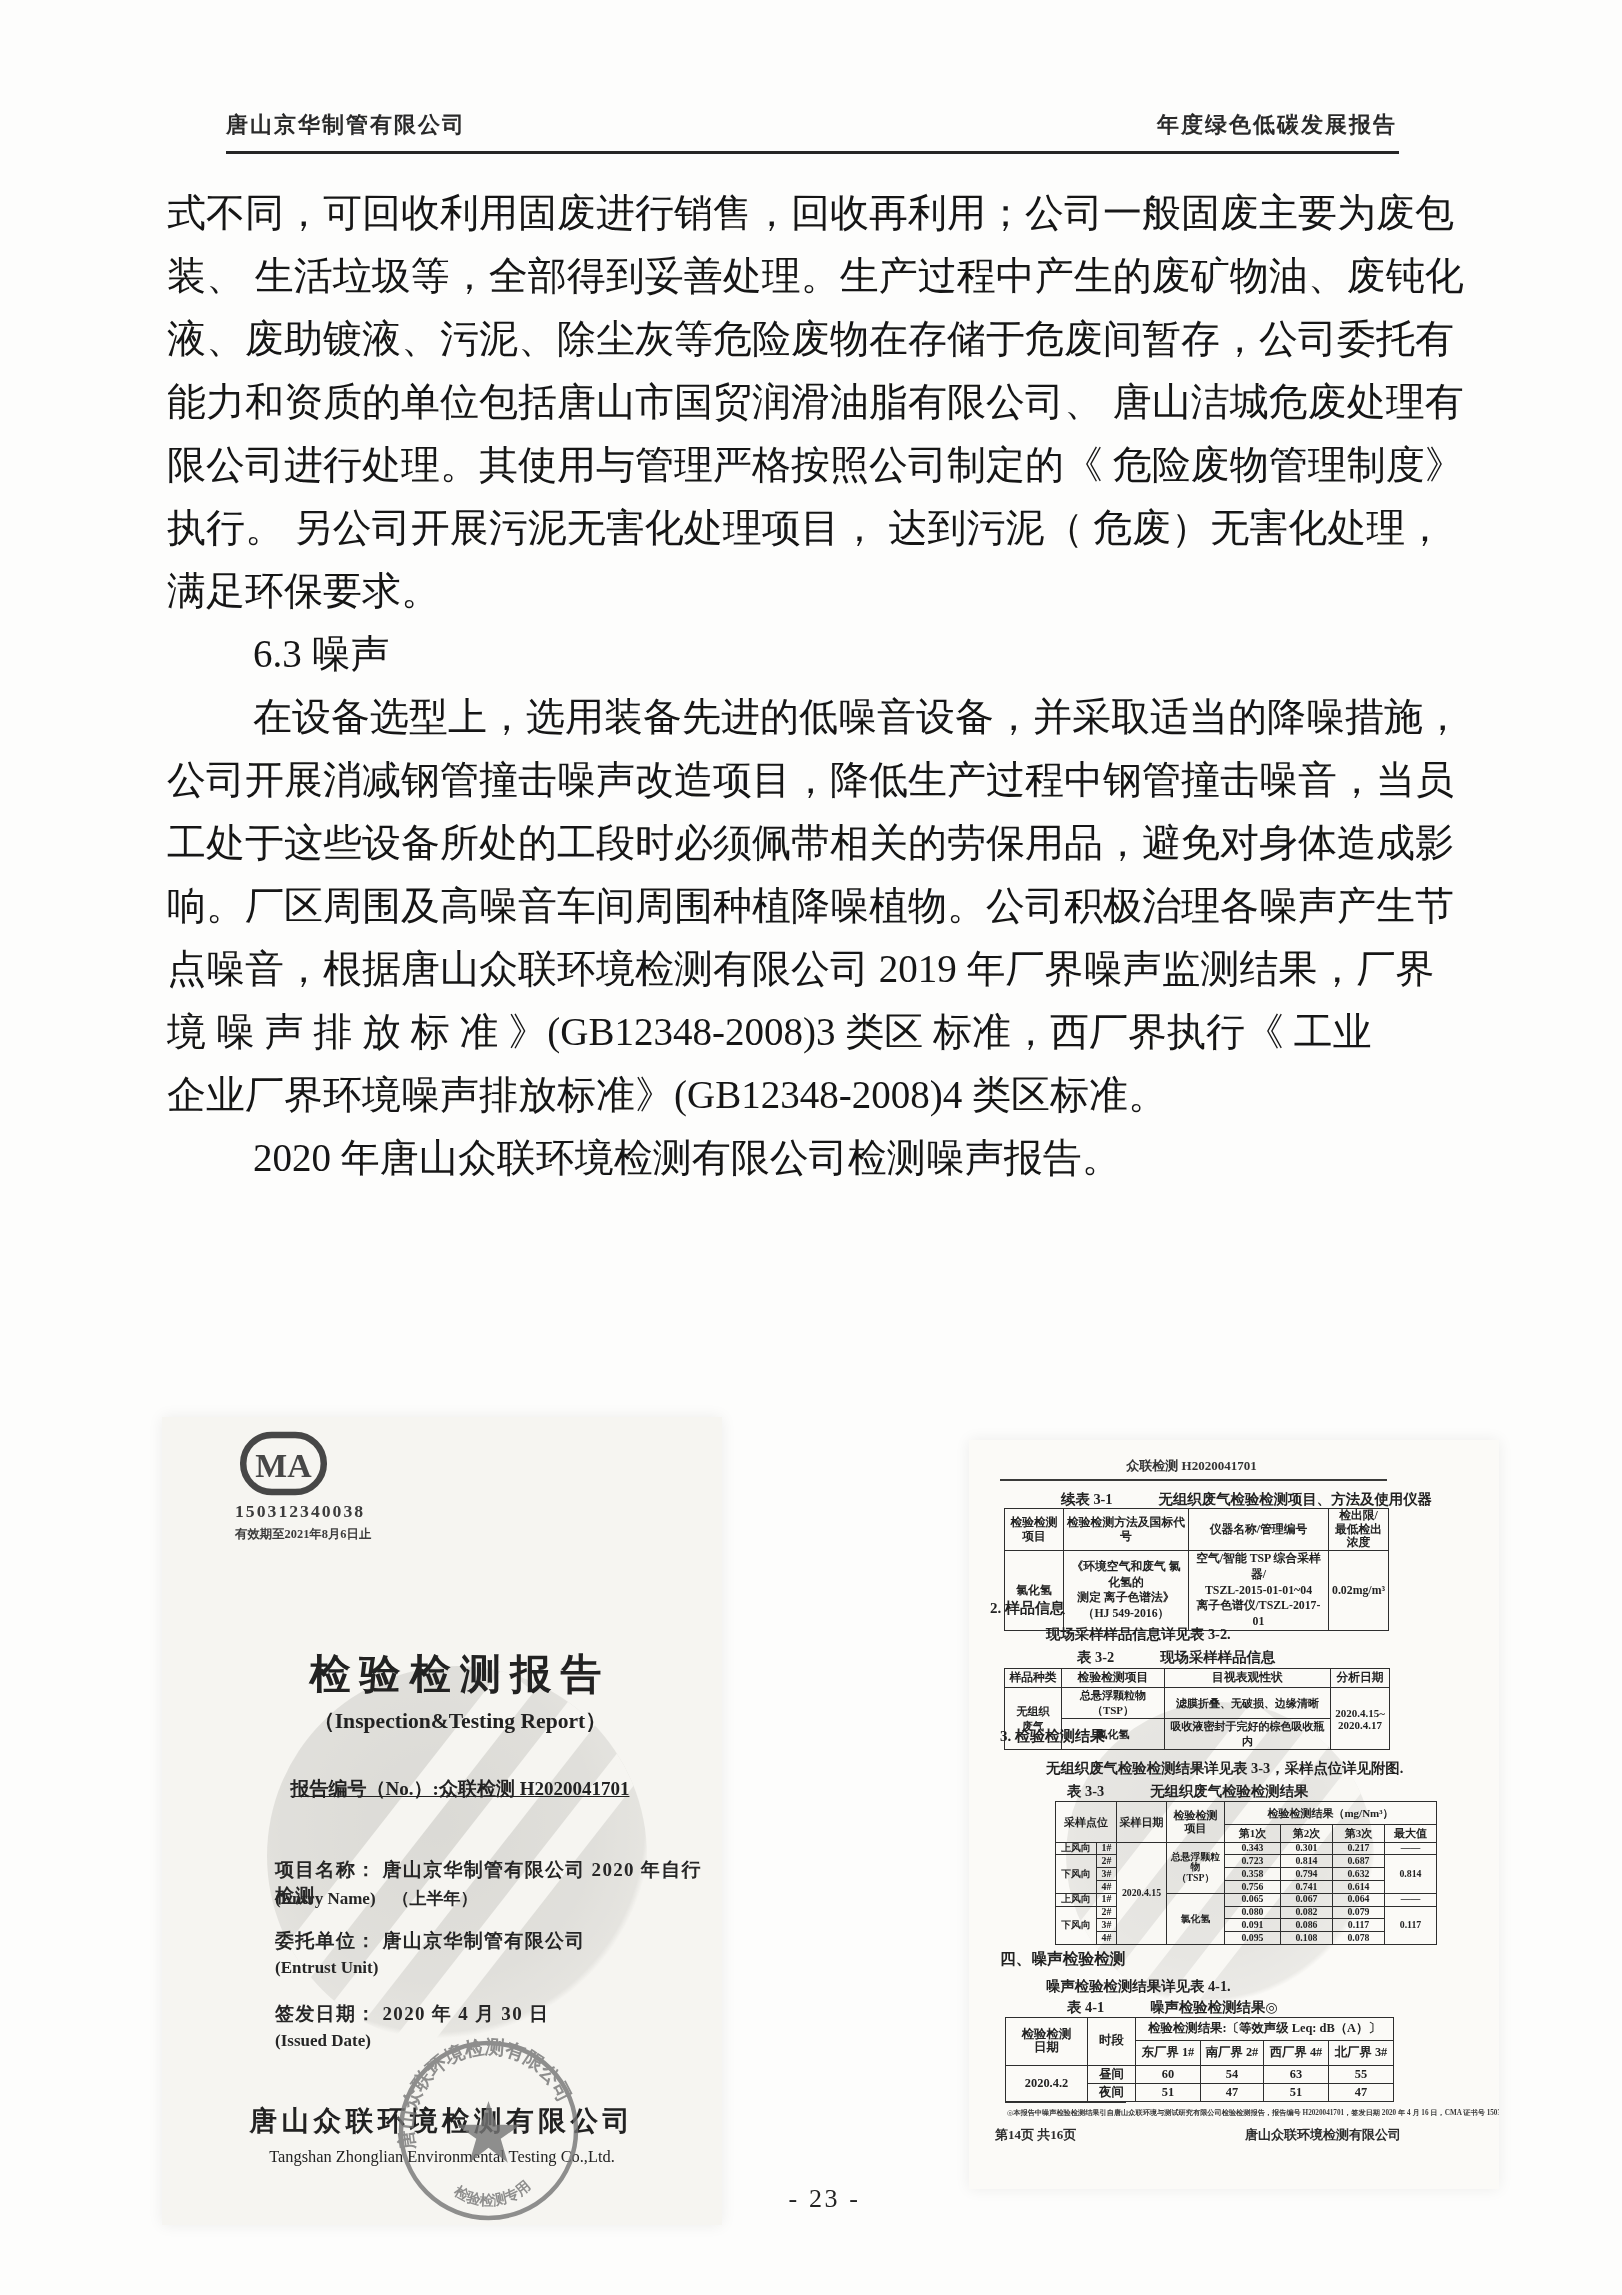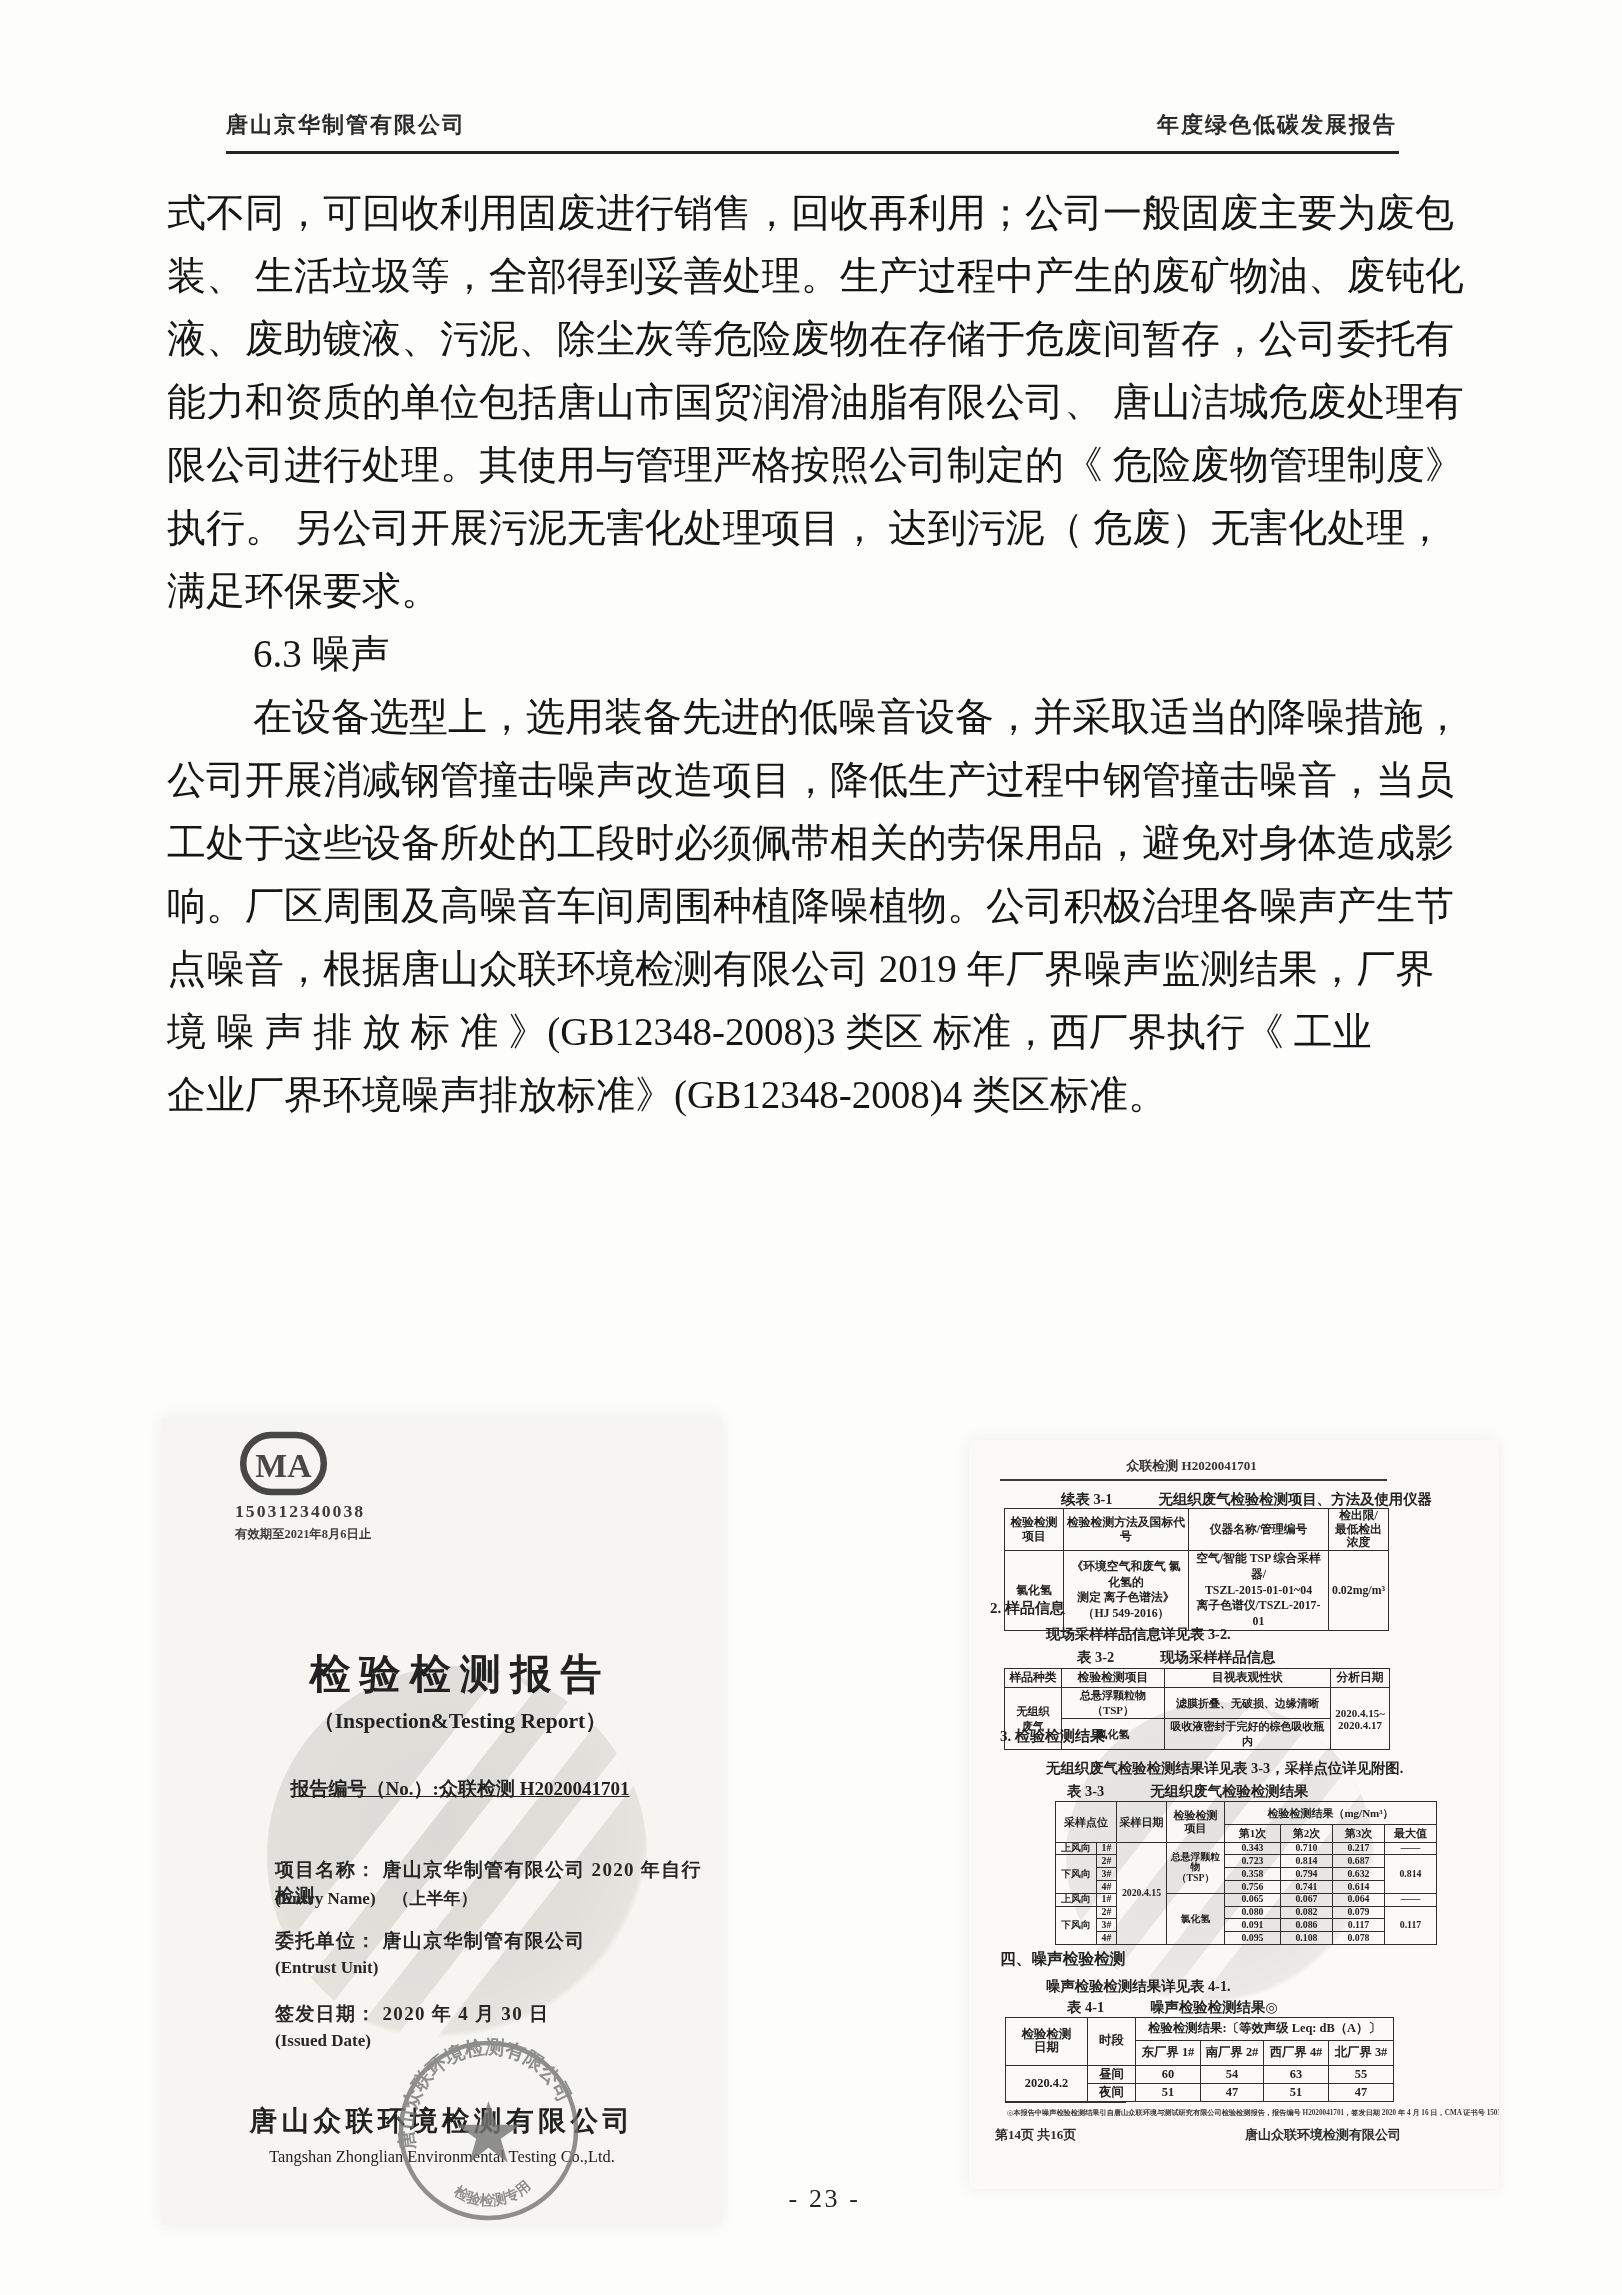--- a/index.html
+++ b/index.html
@@ -87,20 +87,21 @@
     <div class="line">执行。 另公司开展污泥无害化处理项目， 达到污泥（ 危废）无害化处理，</div>
     <div class="line">满足环保要求。</div>
     <div class="line indent">6.3 噪声</div>
     <div class="line indent">在设备选型上，选用装备先进的低噪音设备，并采取适当的降噪措施，</div>
     <div class="line">公司开展消减钢管撞击噪声改造项目，降低生产过程中钢管撞击噪音，当员</div>
     <div class="line">工处于这些设备所处的工段时必须佩带相关的劳保用品，避免对身体造成影</div>
     <div class="line">响。厂区周围及高噪音车间周围种植降噪植物。公司积极治理各噪声产生节</div>
     <div class="line">点噪音，根据唐山众联环境检测有限公司 2019 年厂界噪声监测结果，厂界</div>
     <div class="line">境 噪 声 排 放 标 准 》(GB12348-2008)3 类区 标准，西厂界执行《 工业</div>
     <div class="line">企业厂界环境噪声排放标准》(GB12348-2008)4 类区标准。</div>
+    <div class="line indent">2020 年唐山众联环境检测有限公司检测噪声报告。</div>
   </div>
 
   <div class="cert">
 
     <div class="wm" style="left:105px;top:249px;width:380px;height:380px;">
       <div class="wm-bg"></div>
       <div class="stripe" style="left:79px;top:-39px;width:39px;height:497px;"></div>
       <div class="stripe" style="left:170px;top:-39px;width:36px;height:497px;"></div>
       <div class="stripe" style="left:259px;top:-39px;width:33px;height:497px;"></div>
     </div>
@@ -254,21 +255,21 @@
         <th>第3次</th>
         <th>最大值</th>
       </tr>
       <tr>
         <td>上风向</td>
         <td>1#</td>
         <td rowspan="8">2020.4.15</td>
         <td rowspan="4">总悬浮颗粒物
 （TSP）</td>
         <td>0.343</td>
-        <td>0.710</td>
+        <td>0.301</td>
         <td>0.217</td>
         <td>——</td>
       </tr>
       <tr>
         <td rowspan="3">下风向</td>
         <td>2#</td>
         <td>0.723</td>
         <td>0.814</td>
         <td>0.687</td>
         <td rowspan="3">0.814</td>

